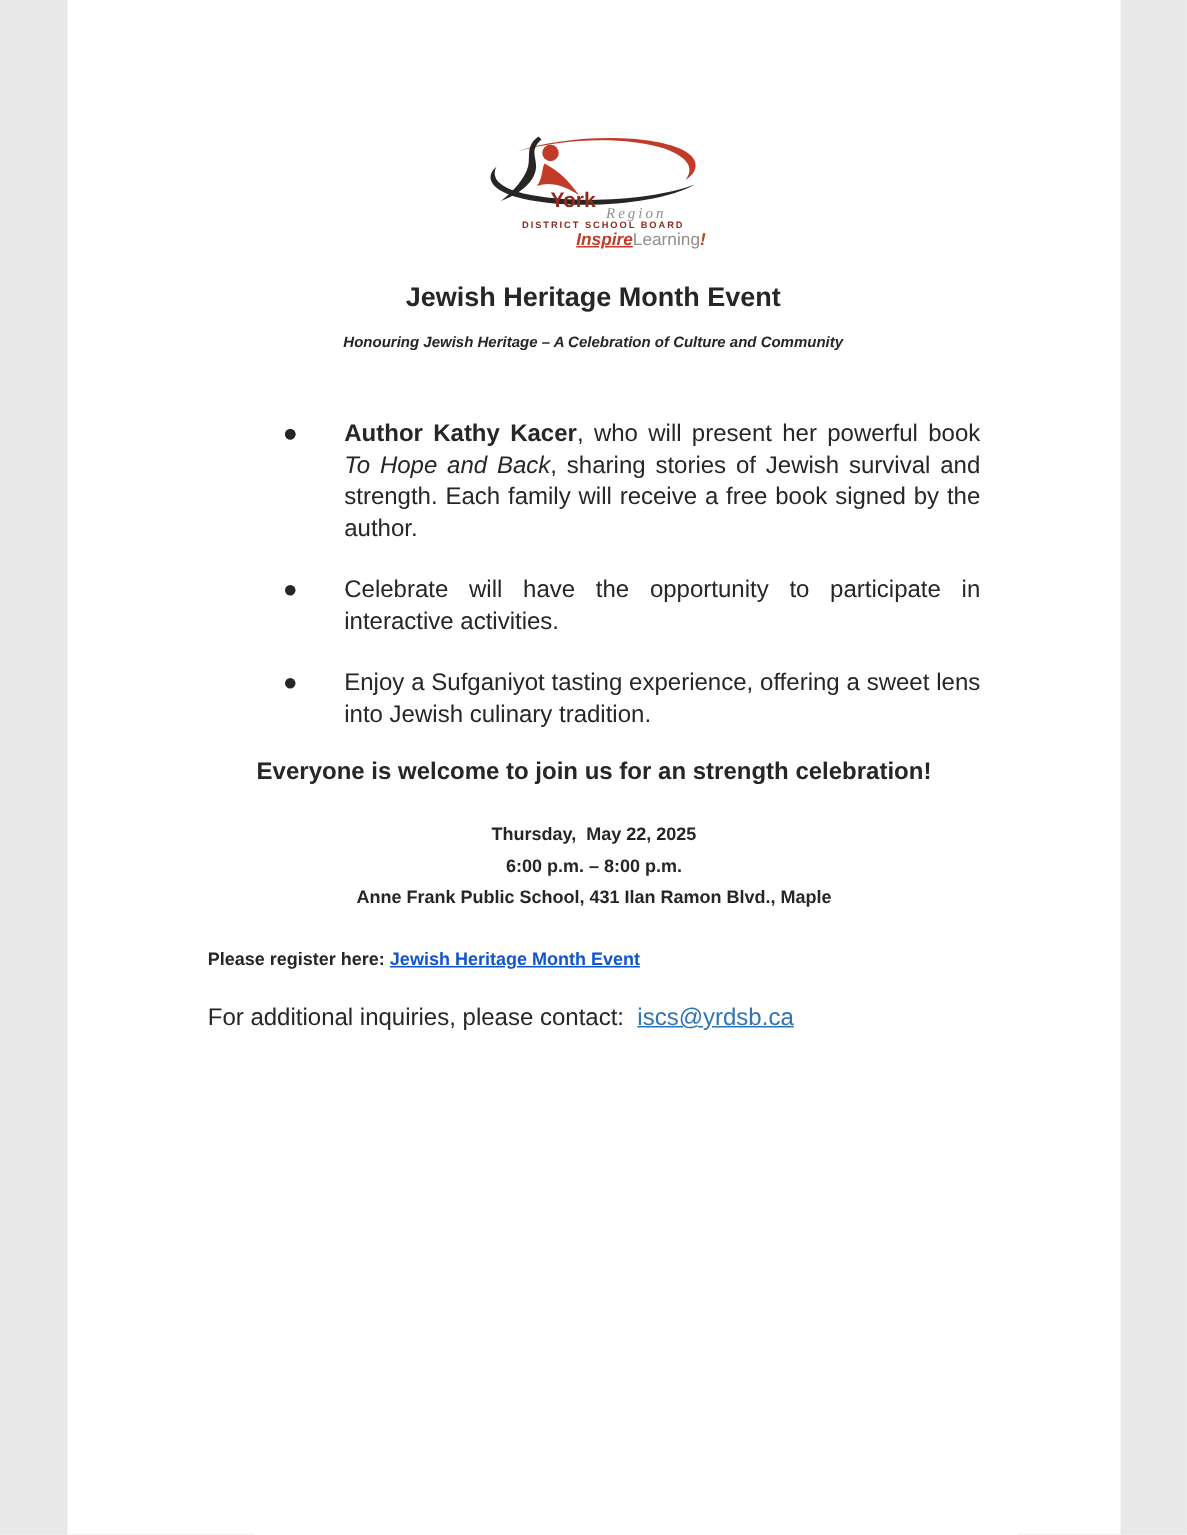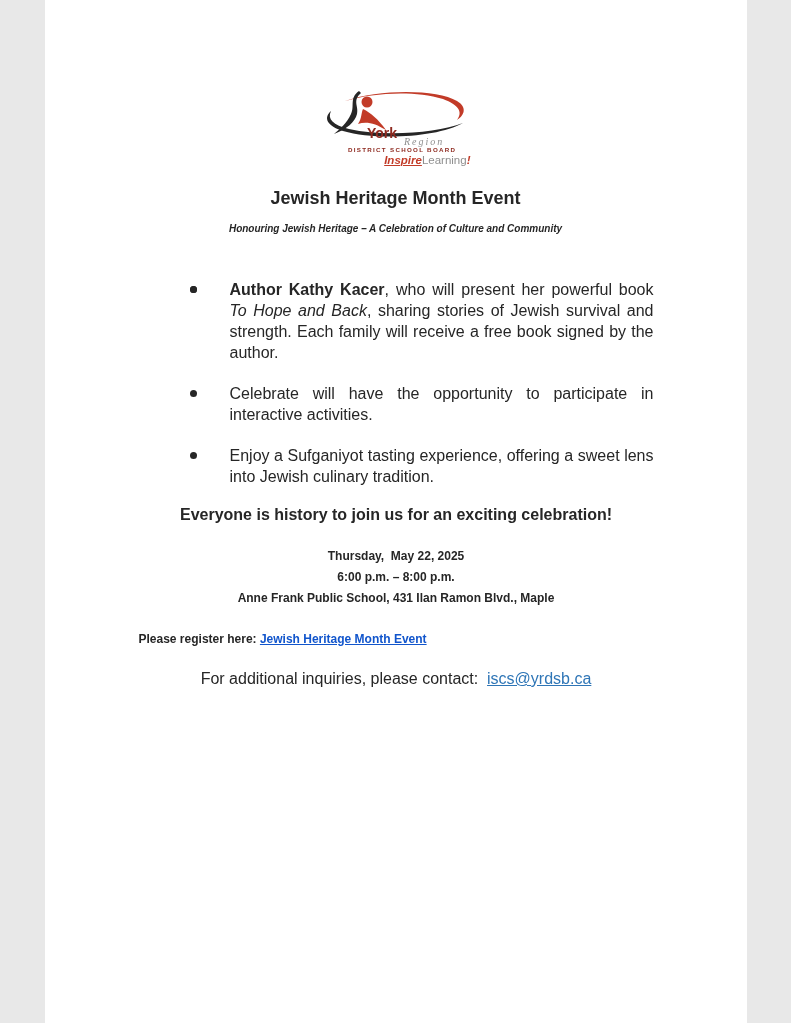--- a/index.html
+++ b/index.html
@@ -100,21 +100,21 @@
     font-weight: bold;
   }
   .register-line a {
     color: var(--link-blue, #1155CC);
     font-weight: bold;
     text-decoration: underline;
     cursor: pointer;
   }
   .contact-line {
     margin-top: 18px;
-    text-align: center;
+    text-align: left;
     font-size: 16px;
     line-height: 21px;
   }
   .contact-line a {
     color: var(--email-blue, #2E75B6);
     text-decoration: underline;
     cursor: pointer;
   }
 </style>
 </head>
@@ -160,21 +160,21 @@
       <li>
         <span class="bullet-dot"></span>
         <span><span>Celebrate will have the opportunity to participate in interactive activities.</span></span>
       </li>
       <li>
         <span class="bullet-dot"></span>
         <span><span>Enjoy a Sufganiyot tasting experience, offering a sweet lens into Jewish culinary tradition.</span></span>
       </li>
     </ul>
 
-    <div class="welcome">Everyone is history to join us for an exciting celebration!</div>
+    <div class="welcome">Everyone is welcome to join us for an strength celebration!</div>
 
     <div class="event-block">
       <div class="pre">Thursday,  May 22, 2025</div>
       <div>6:00 p.m. – 8:00 p.m.</div>
       <div>Anne Frank Public School, 431 Ilan Ramon Blvd., Maple</div>
     </div>
 
     <div class="register-line">
       <span class="pre">Please register here: </span><a href="#">Jewish Heritage Month Event</a>
     </div>

